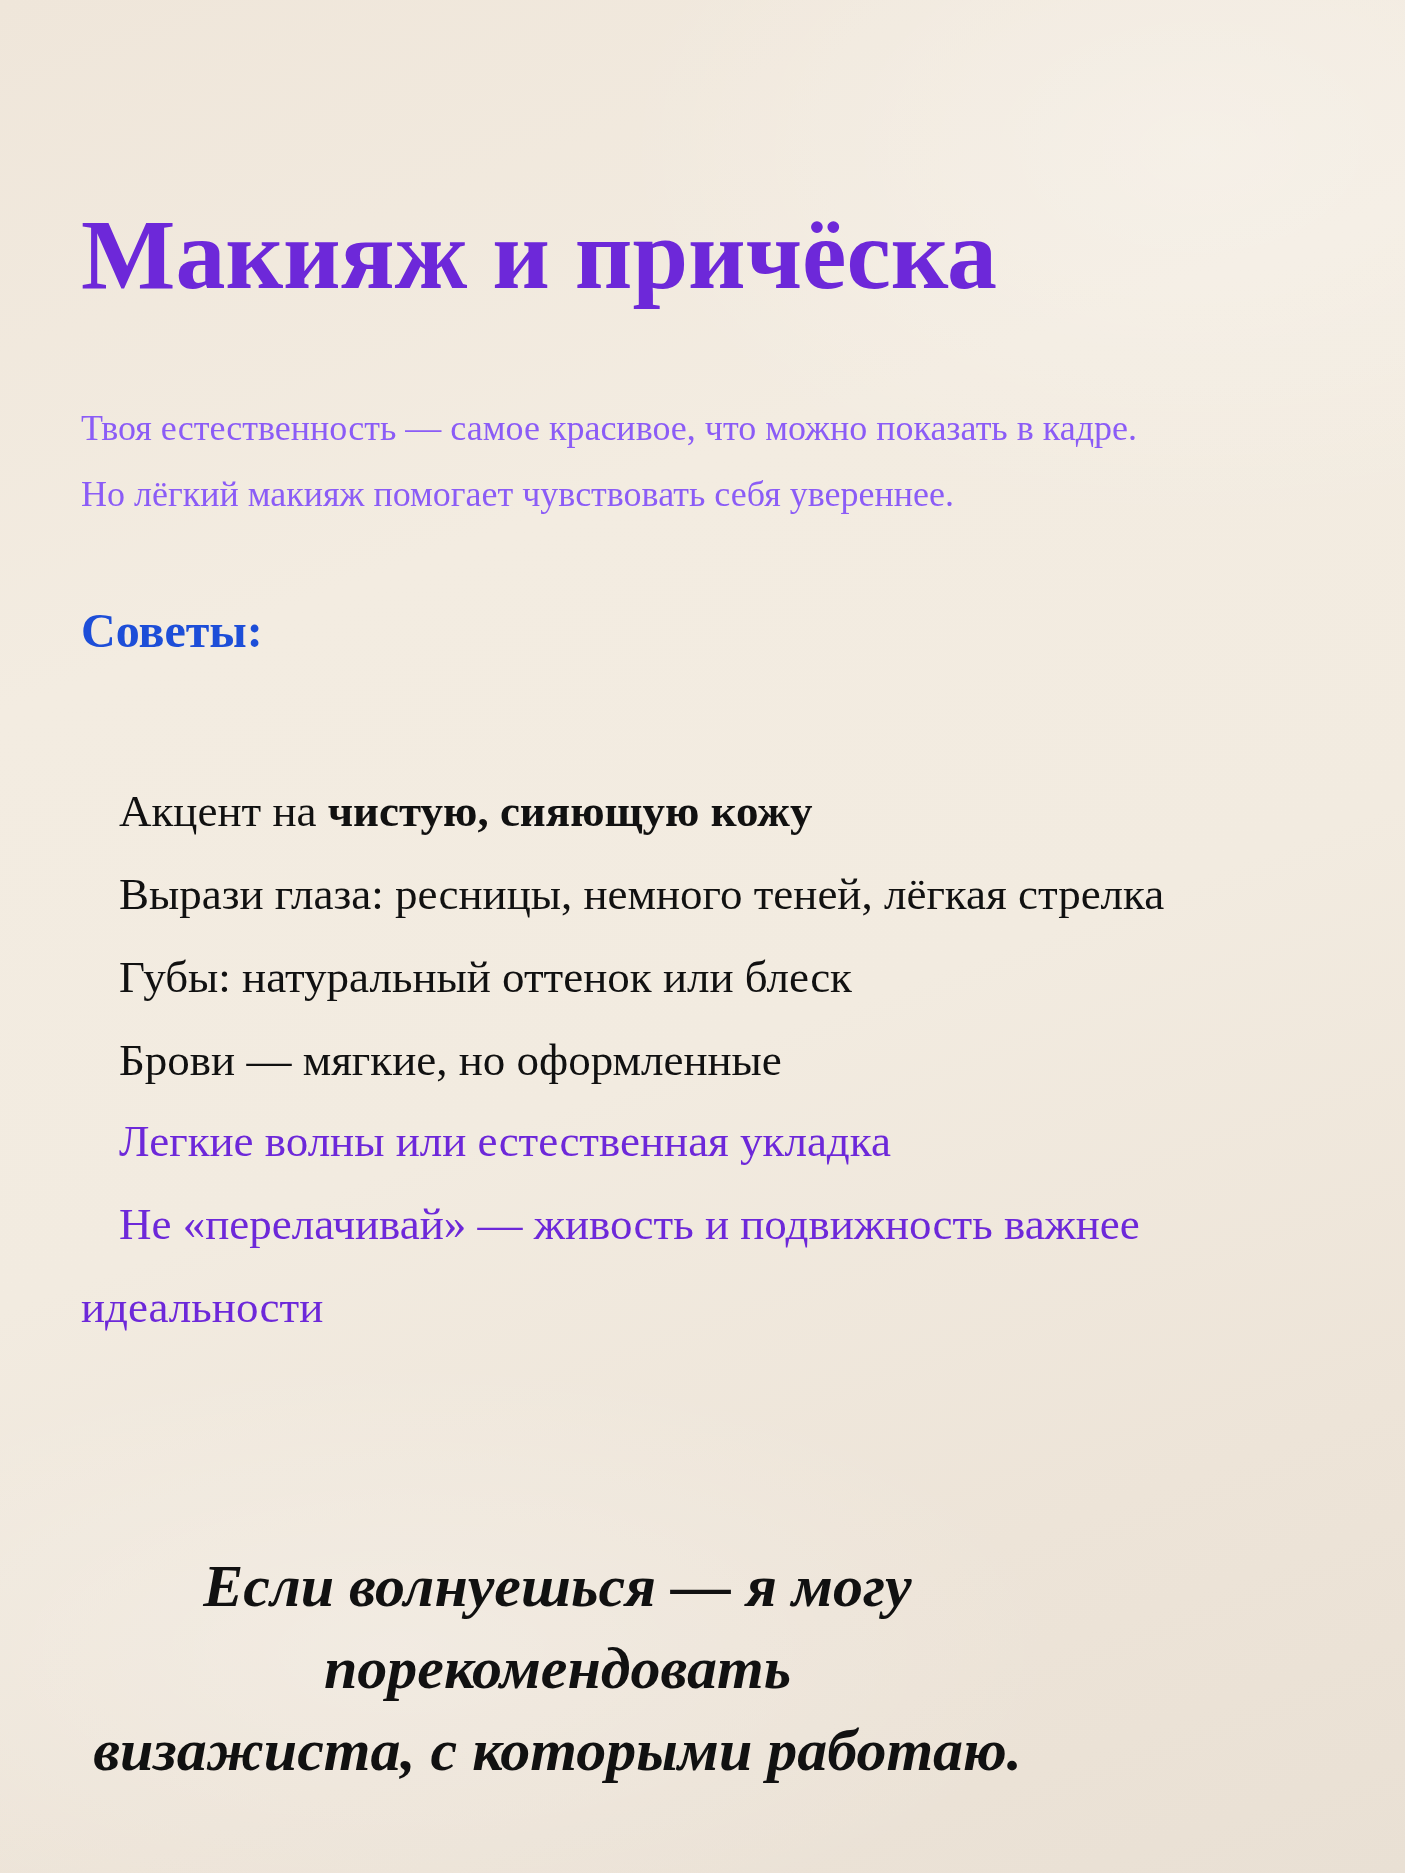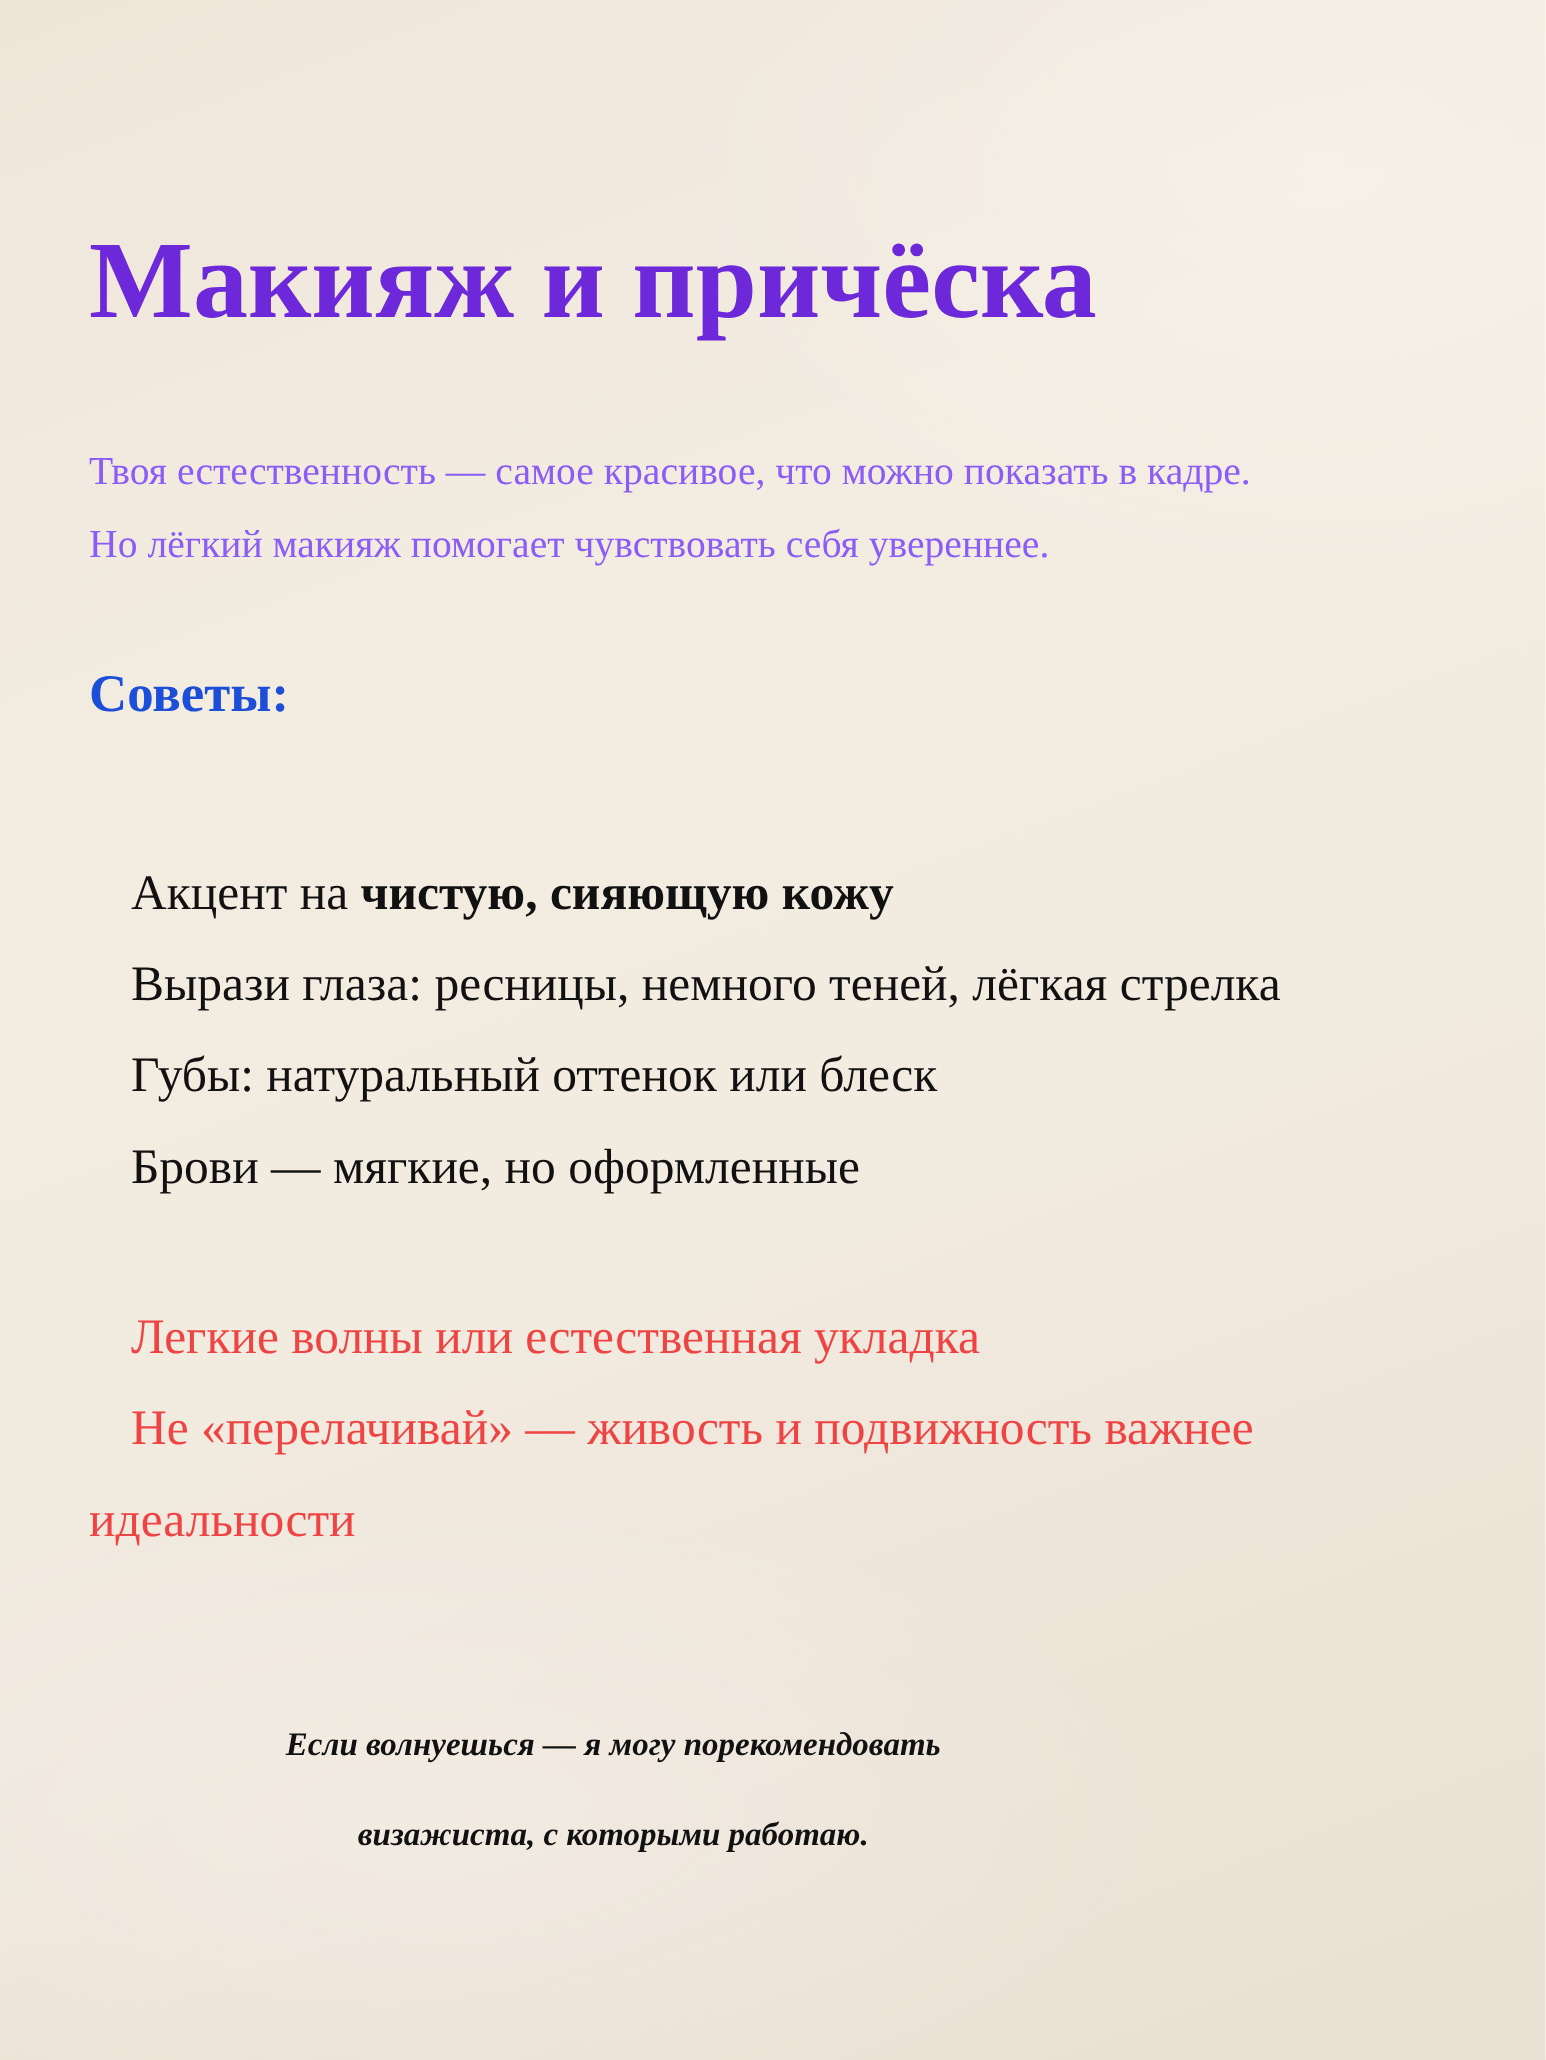--- a/index.html
+++ b/index.html
@@ -76,35 +76,35 @@
       color: #111;
     }
     .tips .item {
       margin: 0;
       padding-left: 38px;
     }
     .tips .item b { font-weight: bold; margin-top: 48px; }
     .hair {
       position: absolute;
       left: 81px;
-      top: 1174px;
+      top: 1100px;
       width: 1300px;
       font-size: 45px;
       line-height: 83px;
-      color: #ef4444;
+      color: #6d28d9;
     }
     .hair .item { margin: 0; }
     .hair .indent { padding-left: 38px; }
     .closing {
       position: absolute;
       left: 0;
       top: 1545px;
       width: 1115px;
       text-align: center;
-      font-size: 30px;
+      font-size: 60px;
       font-weight: bold;
       font-style: italic;
       line-height: 82px;
       color: #111;
     }
     .closing p { margin: 0; }
   </style>
 </head>
 <body>
 

